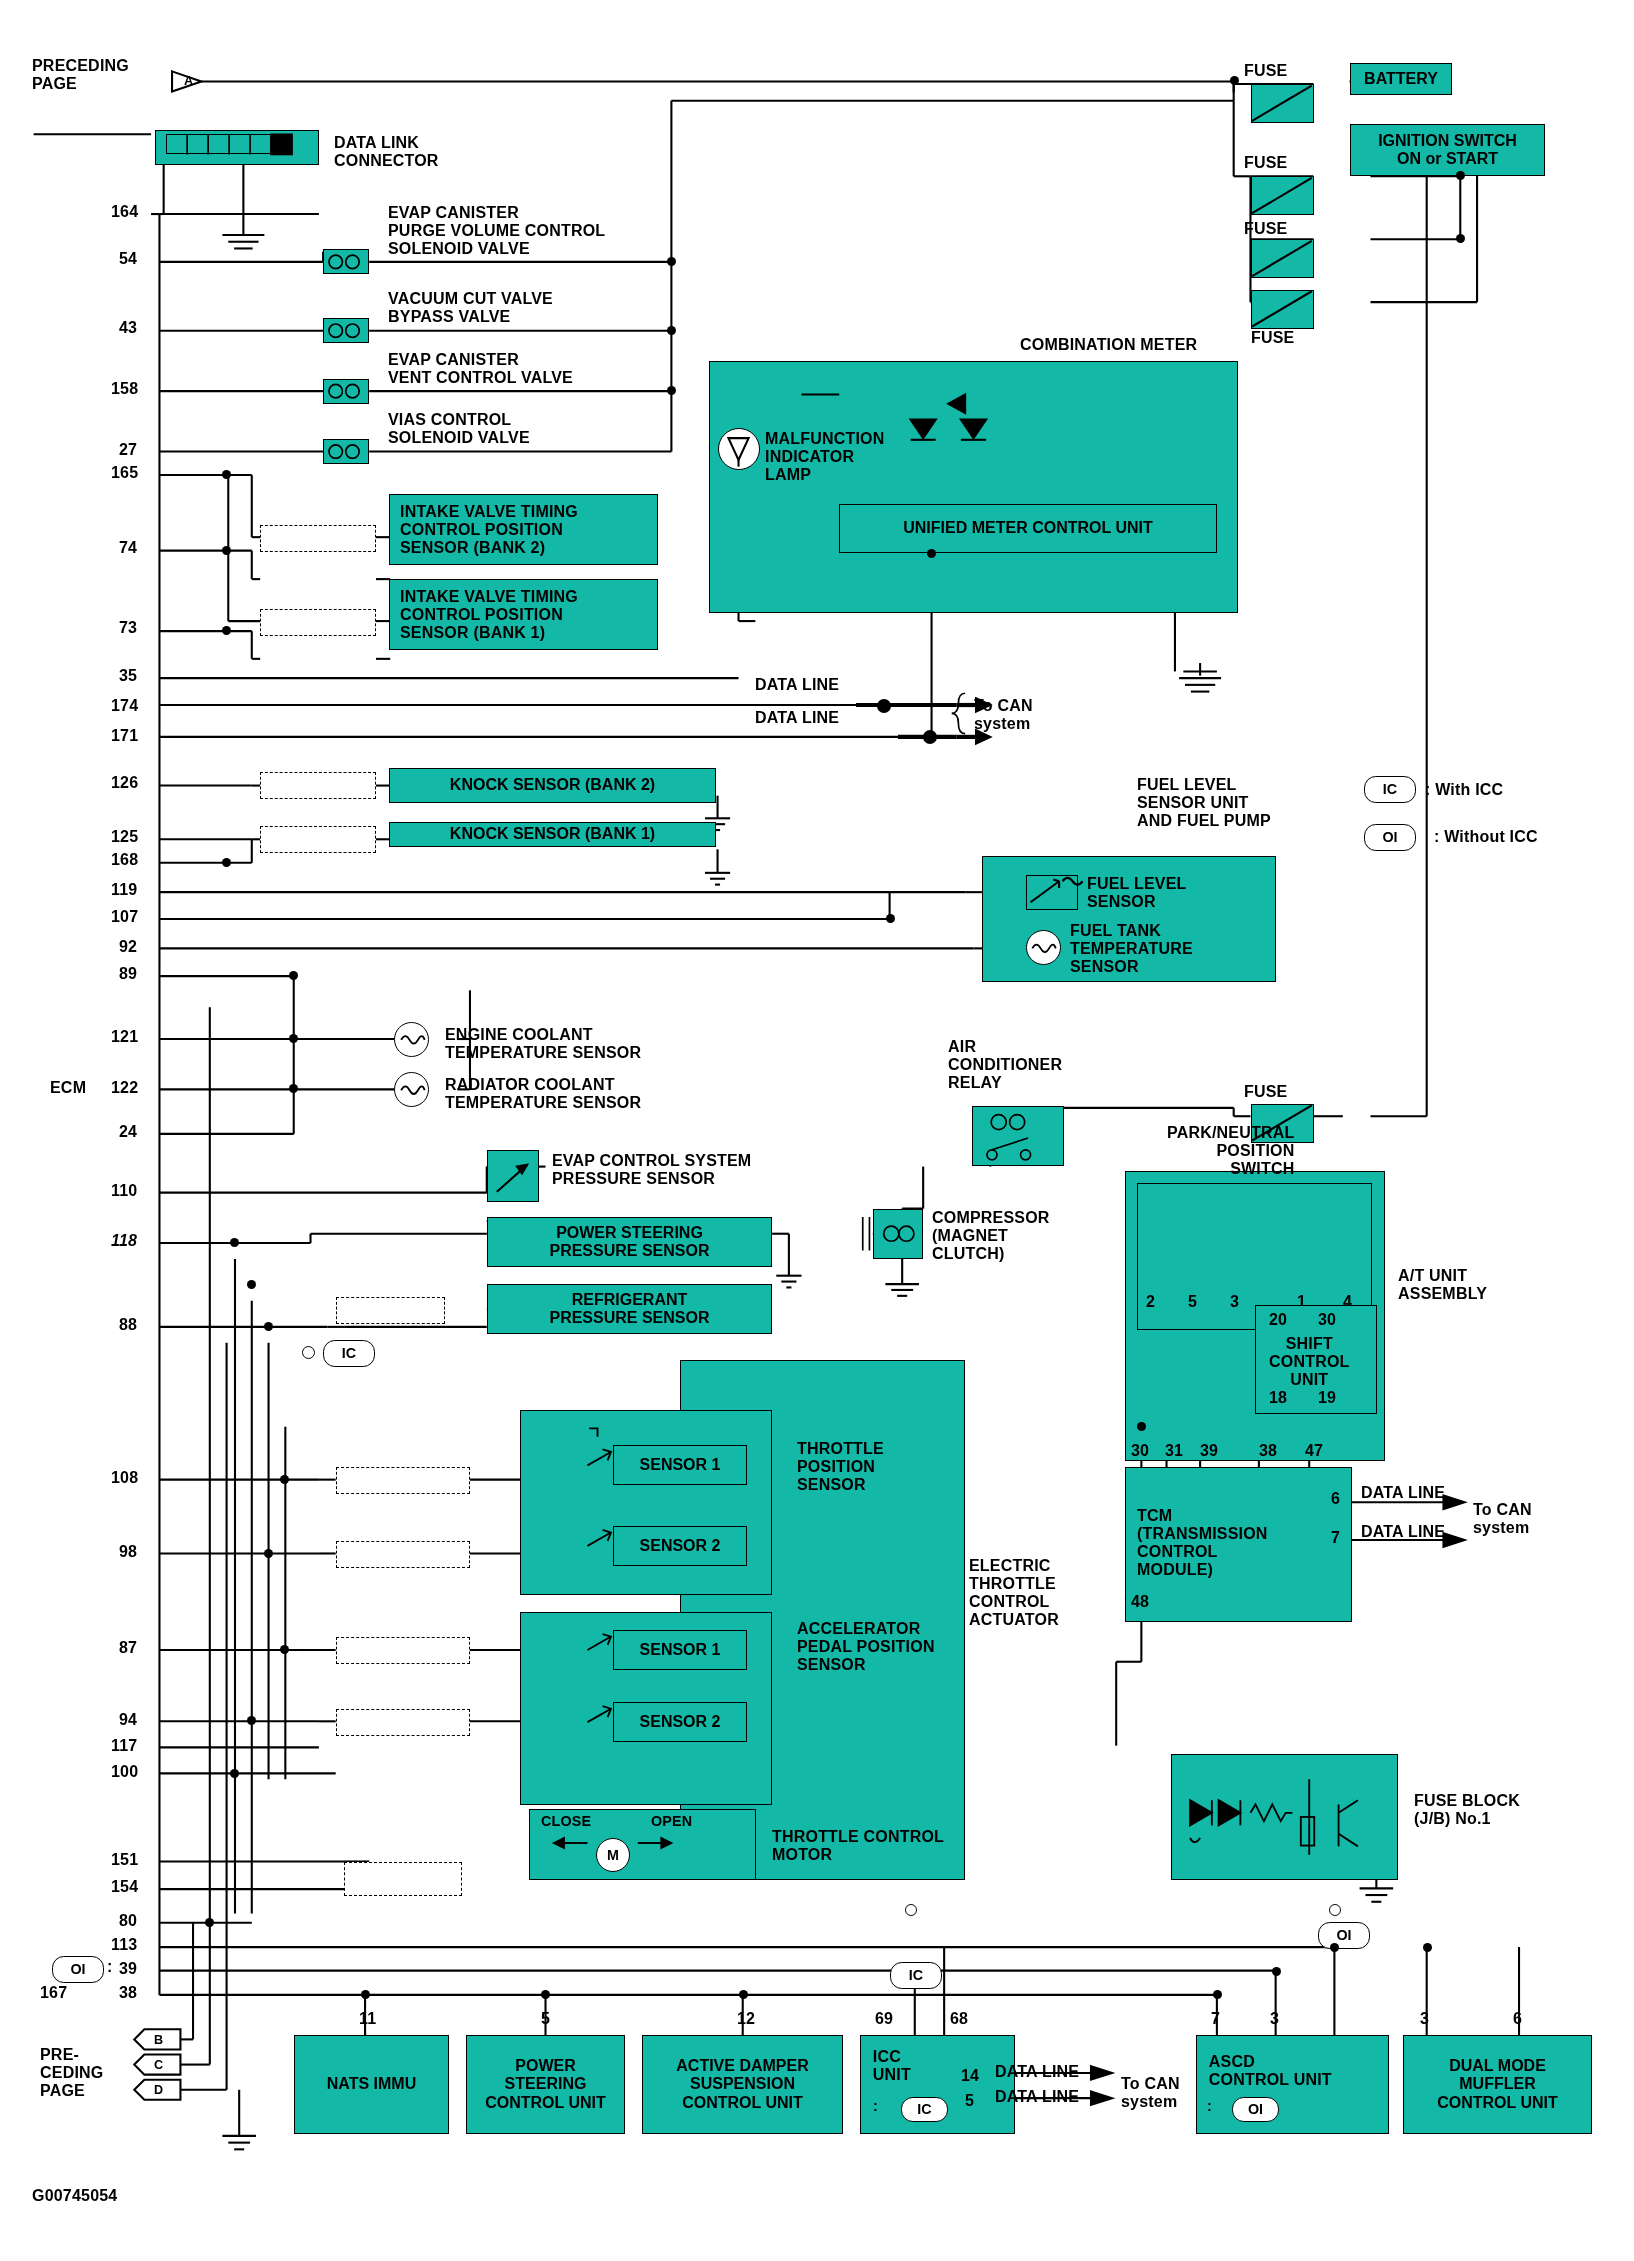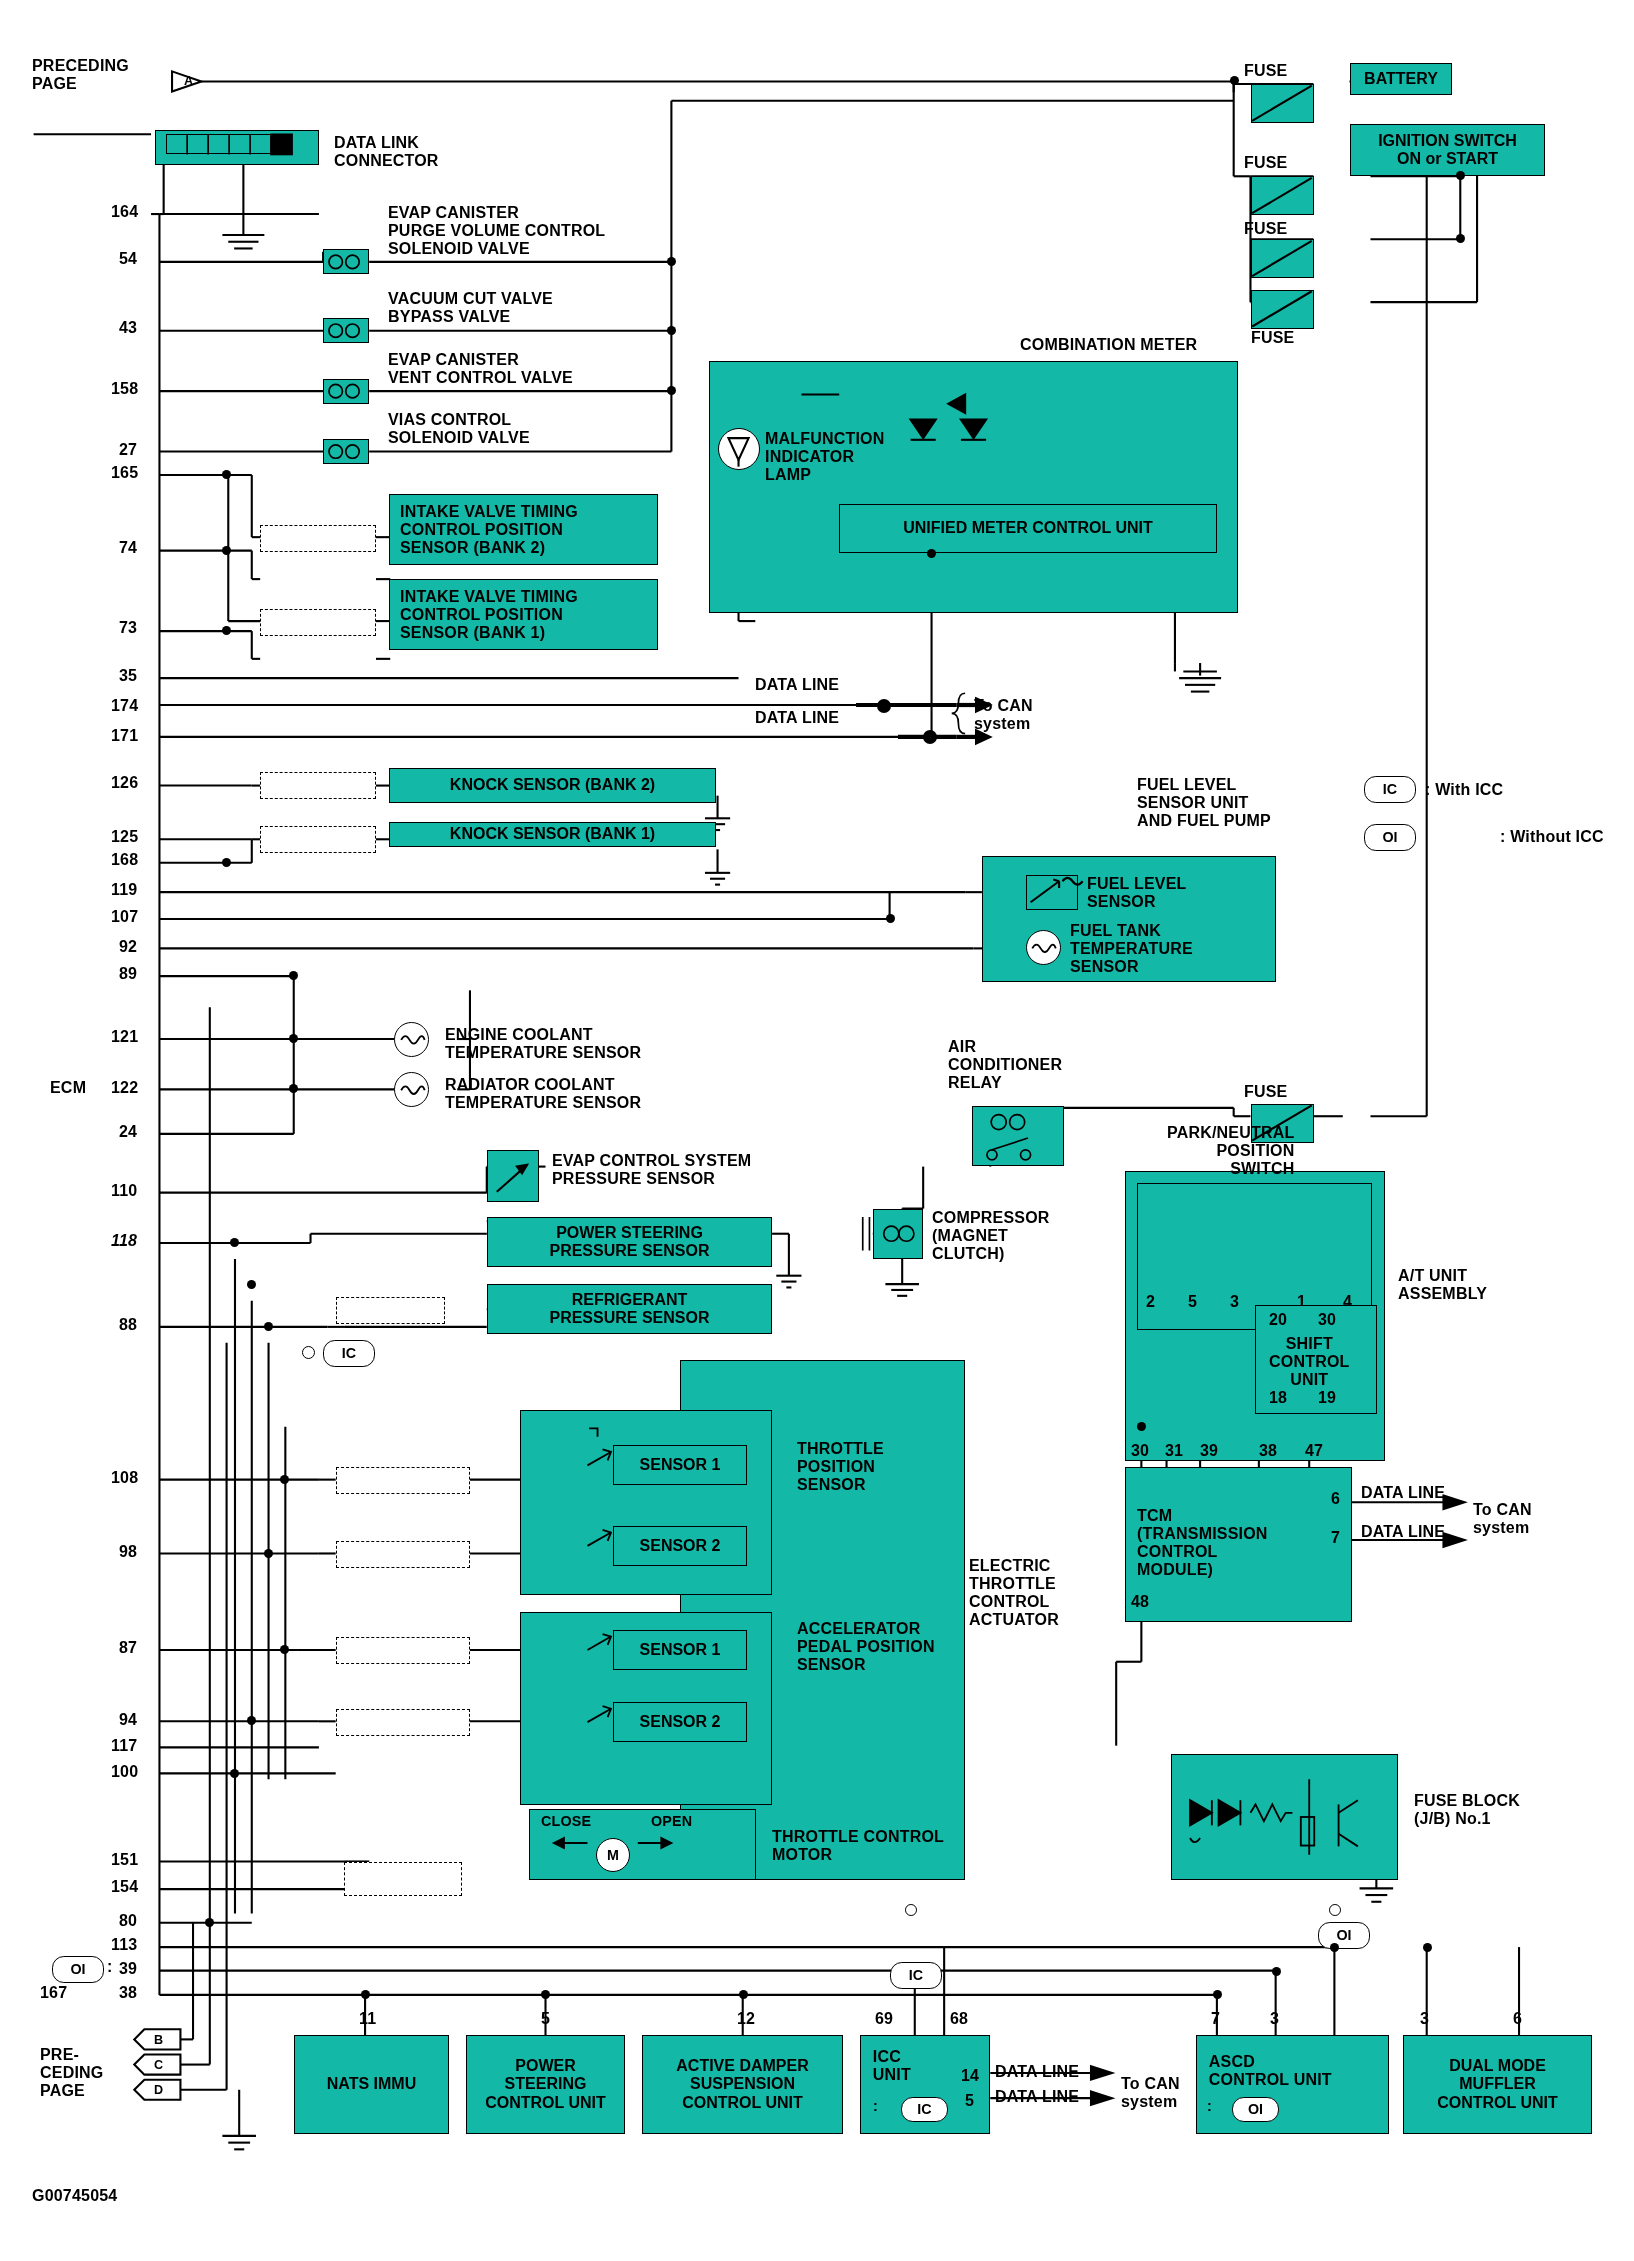--- a/index.html
+++ b/index.html
@@ -616,21 +616,21 @@
   <div class="dotbig" style="left:877px; top:699px;"></div>
   <div class="dotbig" style="left:923px; top:730px;"></div>
 
   <div class="pill ctr" style="left:1364px; top:776px; width:52px; height:27px;">
     <span>IC</span>
   </div>
   <div class="lbl" style="left:1425px; top:781px;">: With ICC</div>
   <div class="pill ctr" style="left:1364px; top:824px; width:52px; height:27px;">
     <span>OI</span>
   </div>
-  <div class="lbl" style="left:1500px; top:828px;">: Without ICC</div>
+  <div class="lbl" style="left:1434px; top:828px;">: Without ICC</div>
 
   <div class="lbl" style="left:1137px; top:776px;">FUEL LEVEL
 SENSOR UNIT
 AND FUEL PUMP</div>
   <div class="box" style="left:982px; top:856px; width:294px; height:126px;"></div>
   <div class="box" style="left:1026px; top:875px; width:52px; height:35px;"></div>
   <svg class="ov" viewBox="0 0 1947 2694" width="1634" height="2261">
     <g stroke="#000" stroke-width="2.5" fill="none">
       <path d="M1228 1075 L1262 1050"></path>
       <path d="M1262 1050 L1255 1048 M1262 1050 L1262 1058"></path>
@@ -862,21 +862,21 @@
   </div>
   <div class="lbl num" style="left:541px; top:2010px;">5</div>
 
   <div class="box ctr" style="left:642px; top:2035px; width:201px; height:99px;">
     <span class="boxtext">ACTIVE DAMPER
 SUSPENSION
 CONTROL UNIT</span>
   </div>
   <div class="lbl num" style="left:737px; top:2010px;">12</div>
 
-  <div class="box" style="left:860px; top:2035px; width:130px; height:99px;">
+  <div class="box" style="left:860px; top:2035px; width:155px; height:99px;">
     <div class="lbl" style="left:11.8px; top:11.8px; position:absolute;">ICC
 UNIT</div>
   </div>
   <div class="lbl num" style="left:875px; top:2010px;">69</div>
   <div class="lbl num" style="left:950px; top:2010px;">68</div>
   <div class="lbl num" style="left:961px; top:2067px;">14</div>
   <div class="lbl num" style="left:965px; top:2092px;">5</div>
   <div class="pill ctr" style="left:901px; top:2097px; width:47px; height:25px;">
     <span>IC</span>
   </div>

